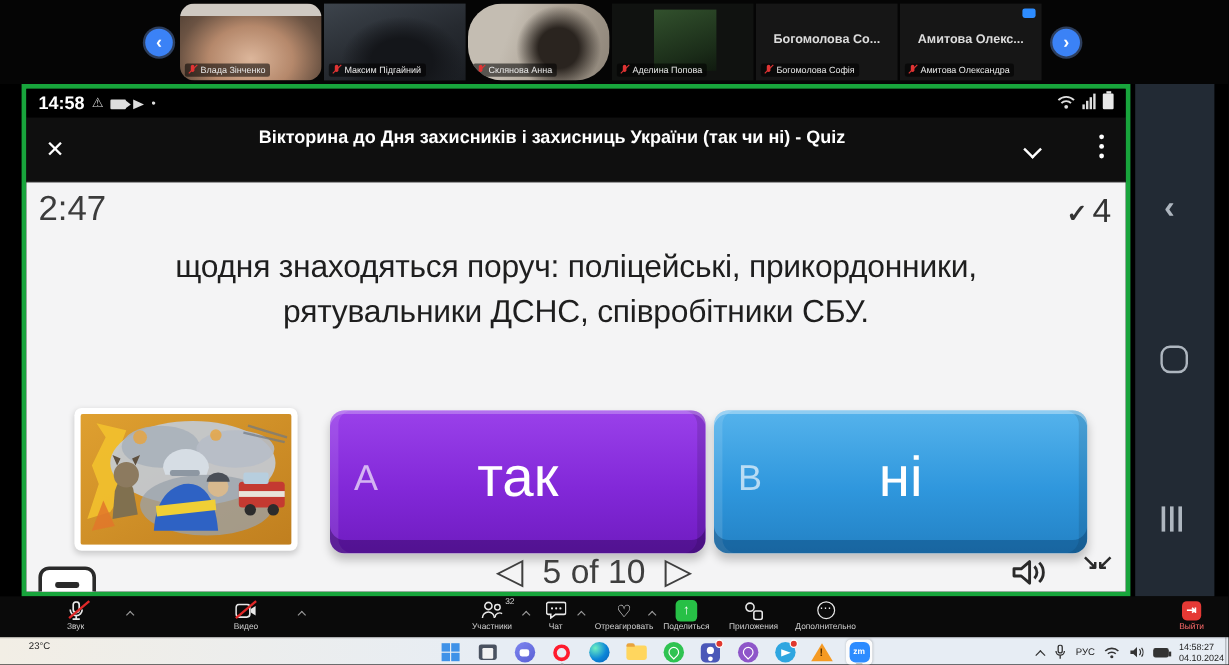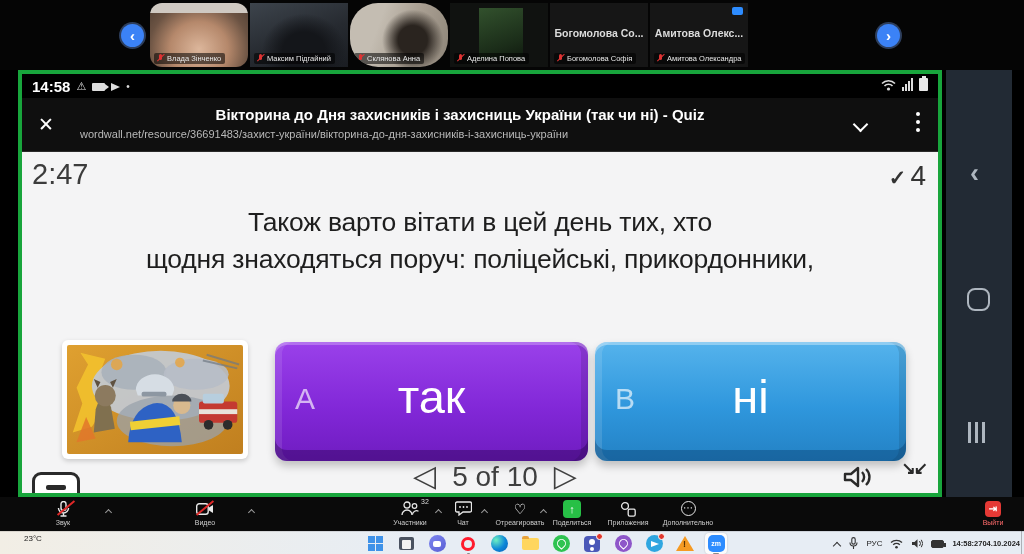--- a/index.html
+++ b/index.html
@@ -8,21 +8,21 @@
          font-family:"Liberation Sans", sans-serif; }
 
   
   .strip { position:absolute; left:0; top:0; width:1024px; height:70px; background:#050505; }
   .nav-arrow { position:absolute; top:24px; width:23px; height:23px; border-radius:50%;
                background:#3b82f6; color:#fff; display:flex; align-items:center; justify-content:center;
                font-size:15px; font-weight:bold; box-shadow:0 0 0 2px rgba(120,170,255,.35); cursor:pointer; }
   .nav-arrow.left { left:121px; }
   .nav-arrow.right { left:877px; }
   .tiles { position:absolute; left:150px; top:3px; height:64px; display:flex; gap:2px; }
-  .tile { position:relative; width:98px; height:64px; background:#1b1b1b; overflow:hidden; }
+  .tile { position:relative; width:118px; height:64px; background:#1b1b1b; overflow:hidden; }
   .tile .pill { position:absolute; left:4px; bottom:3px; display:flex; align-items:center; gap:3px;
                 background:rgba(0,0,0,.55); border-radius:2px; padding:1px 4px 1px 3px; }
   .tile .pill span { font-size:7.5px; color:#e8e8e8; white-space:nowrap; }
   .mic-x { position:relative; width:7px; height:9px; flex:0 0 auto; }
   .mic-x::before { content:""; position:absolute; left:2px; top:0; width:3px; height:6px; border-radius:2px; background:#e03434; }
   .mic-x::after { content:""; position:absolute; left:-1px; top:3px; width:10px; height:1.4px; background:#e03434; transform:rotate(-45deg); }
   .v1 { background:linear-gradient(#cfc9c2 0 16%, rgba(0,0,0,0) 16%), radial-gradient(ellipse at 50% 72%, #dcb69b 0%, #b5886b 42%, #6b5343 72%, #4c3c31 100%);border-radius:12px; }
   .v2 { background:radial-gradient(ellipse at 55% 75%, #14161a 0 28%, rgba(0,0,0,0) 55%), linear-gradient(160deg,#3d444c,#262a30 55%,#1a1d22); }
   .v3 { background:radial-gradient(circle at 64% 58%, #2a241f 0 20%, rgba(0,0,0,0) 42%), linear-gradient(110deg,#c4bdb2 0 30%, #a99f92 60%, #8d8478);border-radius:28px; }
   .v4 { background:#101210; }
@@ -160,21 +160,21 @@
   .zoomapp { width:17px; height:17px; border-radius:5px; background:#2d8cff; color:#fff; font-size:7px;
              font-weight:bold; display:flex; align-items:center; justify-content:center; }
   .tray { position:absolute; right:4px; top:0; height:23px; display:flex; align-items:center; gap:8px; }
   .tray .chev-up { width:8px; height:8px; position:relative; }
   .tray .chev-up::before { content:""; position:absolute; left:1px; top:3px; width:5px; height:5px;
         border-left:1.4px solid #333; border-top:1.4px solid #333; transform:rotate(45deg); }
   .tray .lang { font-size:8px; color:#222; }
   .tray svg { display:block; }
   .batt2 { width:13px; height:8px; border:1px solid #333; border-radius:2px; position:relative; background:#333; }
   .batt2::after { content:""; position:absolute; right:-3px; top:2px; width:2px; height:4px; background:#333; }
-  .clock { display:flex; align-items:flex-start; line-height:9px;font-weight:bold; }
+  .clock { display:flex; flex-direction:column; align-items:flex-start; line-height:9px; }
   .clock span { font-size:7.5px; color:#222; }
   .desk-sliver { position:absolute; right:0; top:531px; width:3px; height:23px; border-left:1px solid rgba(0,0,0,.25); }
 </style>
 </head>
 <body>
 
 <div id="app">
 
   <div class="strip">
     <div class="nav-arrow left">
@@ -249,37 +249,36 @@
             <i style="height:10px"></i>
             <i style="height:13px"></i>
           </span>
         <span class="batt"></span>
       </div>
     </div>
 
     <div class="p-title">
       <span class="close">✕</span>
       <div class="tt">Вікторина до Дня захисників і захисниць України (так чи ні) - Quiz</div>
-      <div class="uu">wordwall.net/resource/36691483/захист-україни/вікторина-до-дня-захисників-і-захисниць-україни</div>
       <span class="chev-down"></span>
       <span class="kebab">
           <i></i>
           <i></i>
           <i></i>
         </span>
     </div>
 
     <div class="quiz">
       <div class="q-timer">2:47</div>
       <div class="q-score">
         <span class="chk">✓</span><span class="num">4</span>
       </div>
       <div class="q-text">
-        <div>Також варто вітати в цей день тих, хто</div>
         <div>щодня знаходяться поруч: поліцейські, прикордонники,</div>
+        <div>рятувальники ДСНС, співробітники СБУ.</div>
       </div>
 
       <div class="img-card">
         <svg viewBox="0 0 184 112" preserveAspectRatio="none">
           <defs>
             <linearGradient id="amb" x1="0" y1="0" x2="1" y2="1">
               <stop offset="0" stop-color="#dfa030"></stop>
                 <stop offset="1" stop-color="#c07f1f"></stop>
             </linearGradient>
           </defs>

